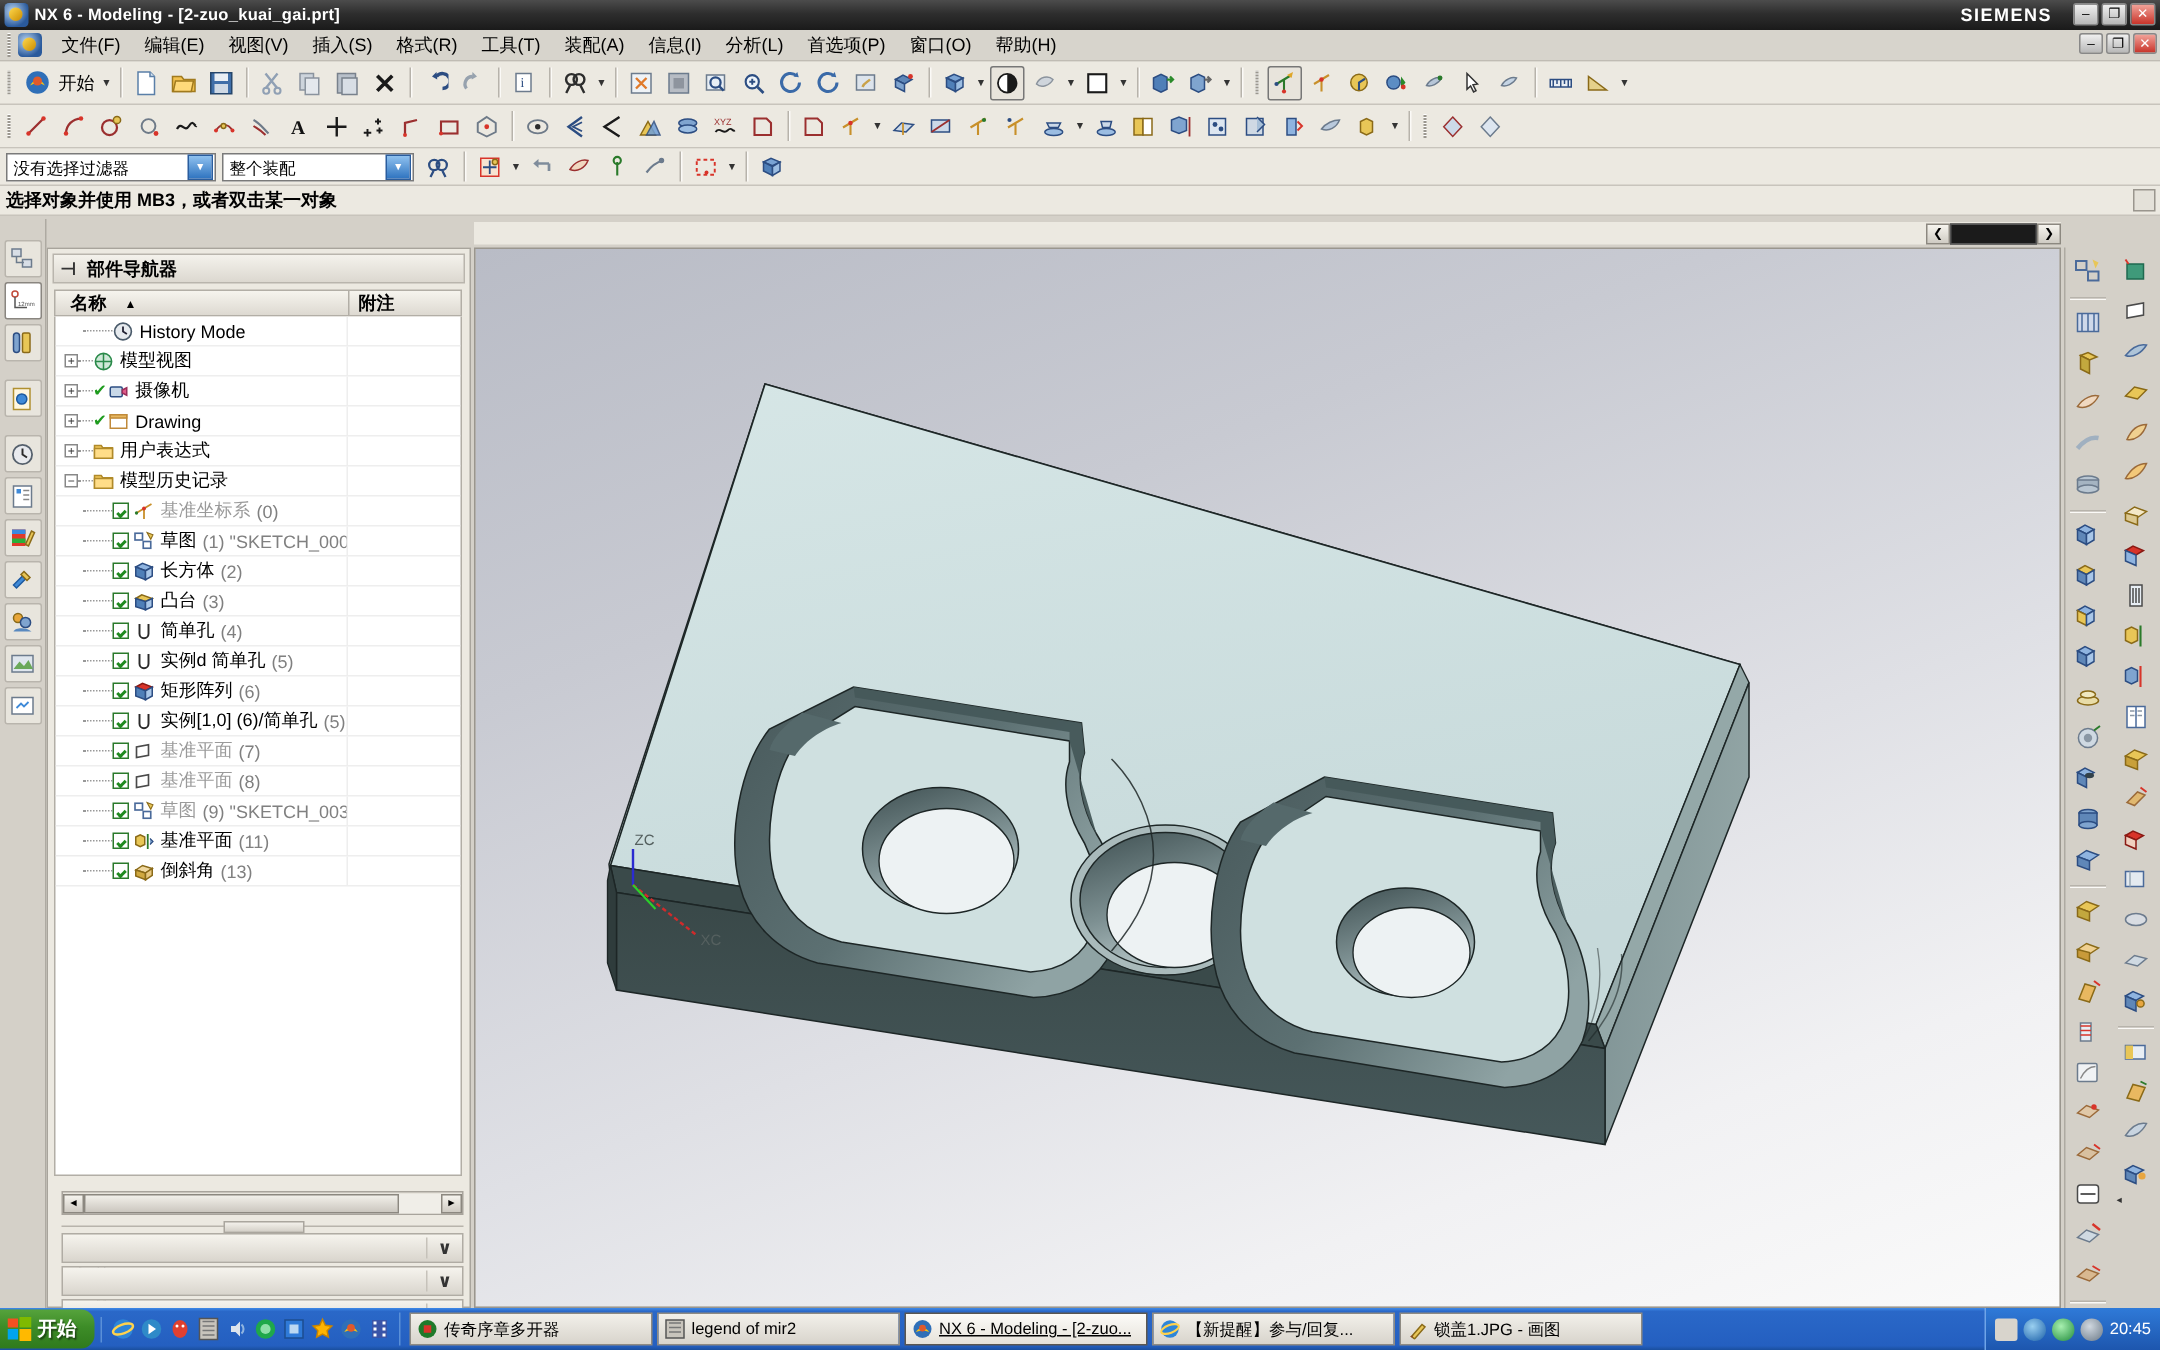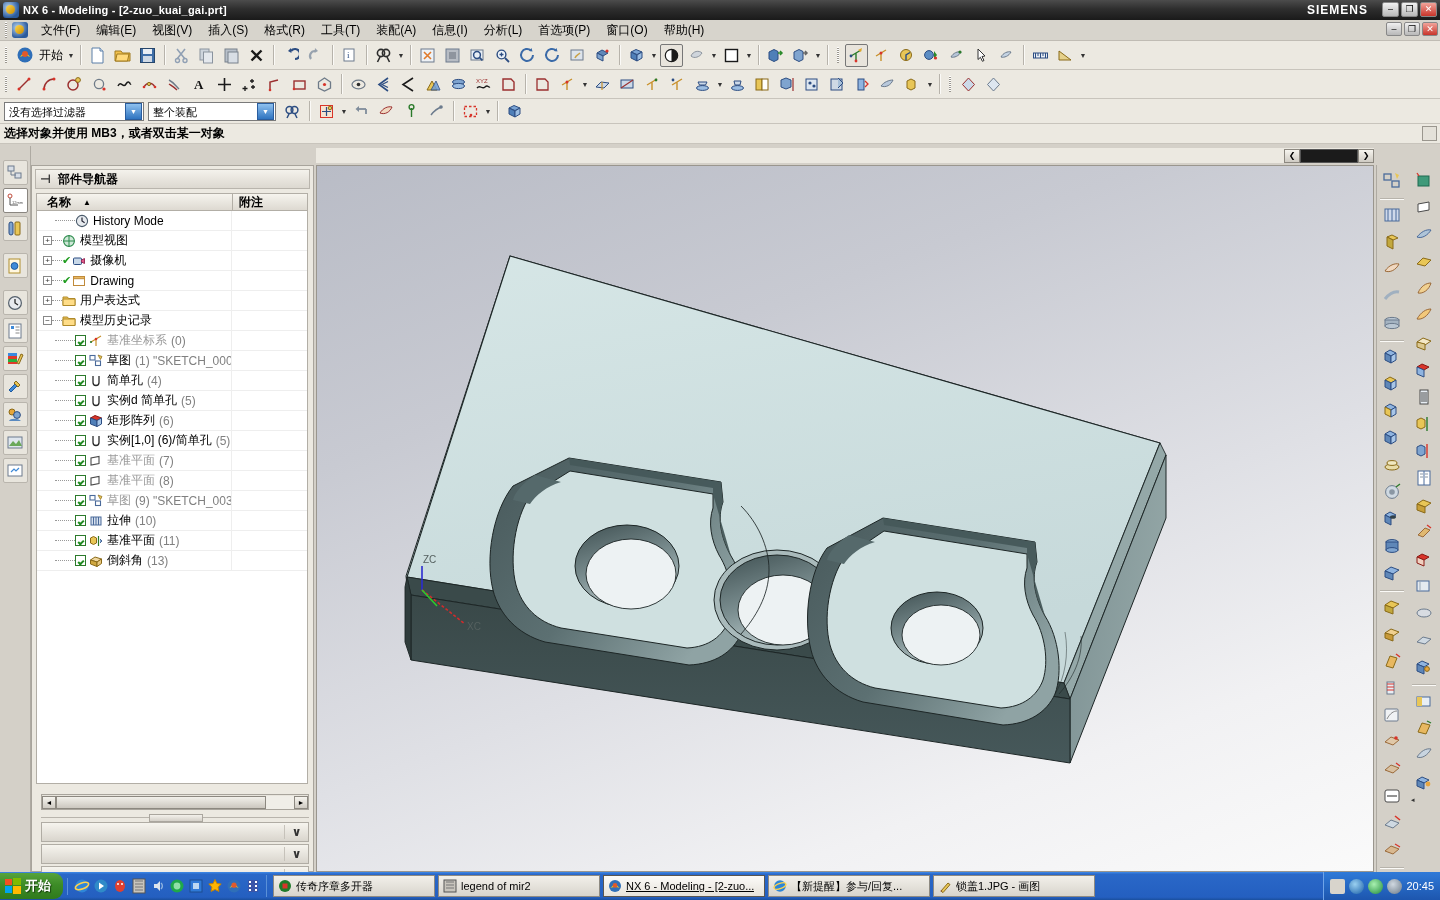--- a/index.html
+++ b/index.html
@@ -1085,20 +1085,50 @@
               <span class="lbl-num" style="margin-left: 4px;">(1) "SKETCH_000"</span>
             </div>
             <div class="notecell"></div>
           </div>
           <div class="trow">
             <div class="namecell">
               <span style="display: inline-block; flex: 0 0 auto; width: 18px;"></span>
               <span class="dotline" style="width: 20px;"></span>
               <span class="chk"></span>
               <span class="ticon"><svg width="14" height="14" viewBox="0 0 14 14">
+                  <path d="M1.5 4L6 1.5 12.5 4 8 6.5z" fill="#8fb4e0" stroke="#2c4d82"></path>
+                  <path d="M1.5 4v6L8 12.5V6.5z" fill="#4f7fb8" stroke="#2c4d82"></path>
+                  <path d="M12.5 4v6L8 12.5V6.5z" fill="#a8c6e8" stroke="#2c4d82"></path>
+                </svg></span>
+              <span>长方体</span>
+              <span class="lbl-num" style="margin-left: 4px;">(2)</span>
+            </div>
+            <div class="notecell"></div>
+          </div>
+          <div class="trow">
+            <div class="namecell">
+              <span style="display: inline-block; flex: 0 0 auto; width: 18px;"></span>
+              <span class="dotline" style="width: 20px;"></span>
+              <span class="chk"></span>
+              <span class="ticon"><svg width="14" height="14" viewBox="0 0 14 14">
+                  <path d="M1.5 5L5.5 2.5 12.5 5 8 7z" fill="#e8c657" stroke="#8a6a18"></path>
+                  <path d="M1.5 5v5.5L8 12.5V7z" fill="#4f7fb8" stroke="#2c4d82"></path>
+                  <path d="M12.5 5v5.5L8 12.5V7z" fill="#a8c6e8" stroke="#2c4d82"></path>
+                </svg></span>
+              <span>凸台</span>
+              <span class="lbl-num" style="margin-left: 4px;">(3)</span>
+            </div>
+            <div class="notecell"></div>
+          </div>
+          <div class="trow">
+            <div class="namecell">
+              <span style="display: inline-block; flex: 0 0 auto; width: 18px;"></span>
+              <span class="dotline" style="width: 20px;"></span>
+              <span class="chk"></span>
+              <span class="ticon"><svg width="14" height="14" viewBox="0 0 14 14">
                   <path d="M4 2v6.5a3 3 0 006 0V2" fill="none" stroke="#2a2a2a" stroke-width="1.3"></path>
                 </svg></span>
               <span>简单孔</span>
               <span class="lbl-num" style="margin-left: 4px;">(4)</span>
             </div>
             <div class="notecell"></div>
           </div>
           <div class="trow">
             <div class="namecell">
               <span style="display: inline-block; flex: 0 0 auto; width: 18px;"></span>
@@ -1180,34 +1210,20 @@
               <span class="lbl-num" style="margin-left: 4px;">(9) "SKETCH_003"</span>
             </div>
             <div class="notecell"></div>
           </div>
           <div class="trow">
             <div class="namecell">
               <span style="display: inline-block; flex: 0 0 auto; width: 18px;"></span>
               <span class="dotline" style="width: 20px;"></span>
               <span class="chk"></span>
               <span class="ticon"><svg width="14" height="14" viewBox="0 0 14 14">
-                  <rect x="2" y="3" width="10" height="8" fill="#d6e0ee" stroke="#4a6a9a"></rect>
-                  <path d="M4.5 3v8M7 3v8M9.5 3v8" stroke="#4a6a9a"></path>
-                </svg></span>
-              <span>拉伸</span>
-              <span class="lbl-num" style="margin-left: 4px;">(10)</span>
-            </div>
-            <div class="notecell"></div>
-          </div>
-          <div class="trow">
-            <div class="namecell">
-              <span style="display: inline-block; flex: 0 0 auto; width: 18px;"></span>
-              <span class="dotline" style="width: 20px;"></span>
-              <span class="chk"></span>
-              <span class="ticon"><svg width="14" height="14" viewBox="0 0 14 14">
                   <path d="M1.5 4l3-1.5L7.5 4v5L4.5 10.5 1.5 9z" fill="#e8c657" stroke="#8a6a18"></path>
                   <path d="M9.5 2v10" stroke="#2a7a2a" stroke-width="1.2"></path>
                   <path d="M11 5l2 2-2 2" fill="#7fa4cf" stroke="#2c4d82" stroke-width=".8"></path>
                 </svg></span>
               <span>基准平面</span>
               <span class="lbl-num" style="margin-left: 4px;">(11)</span>
             </div>
             <div class="notecell"></div>
           </div>
           <div class="trow">

